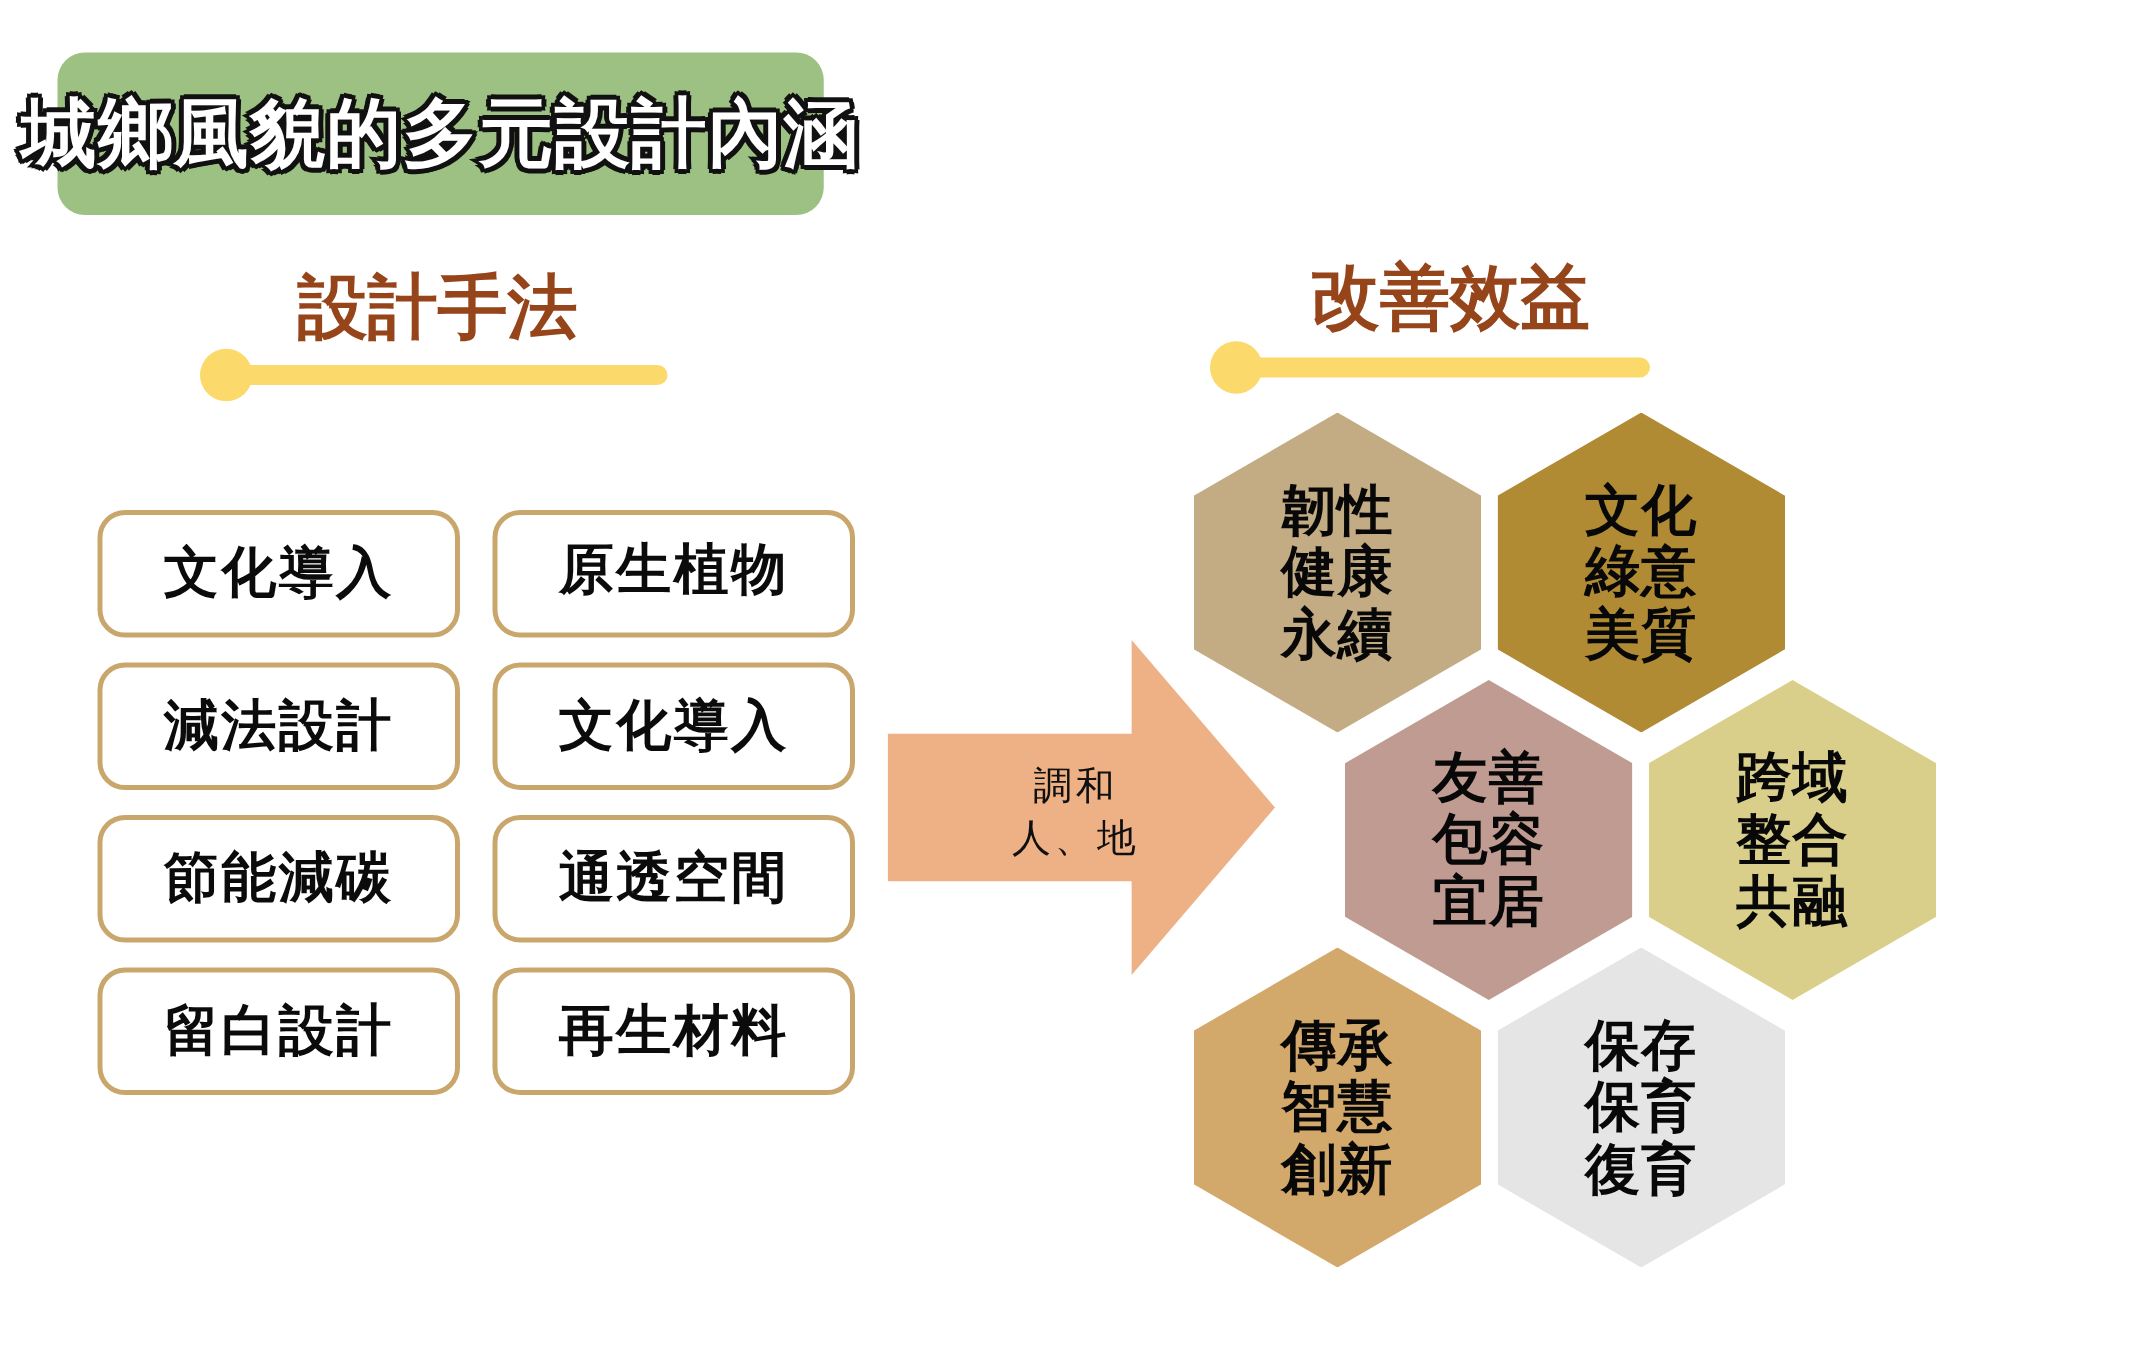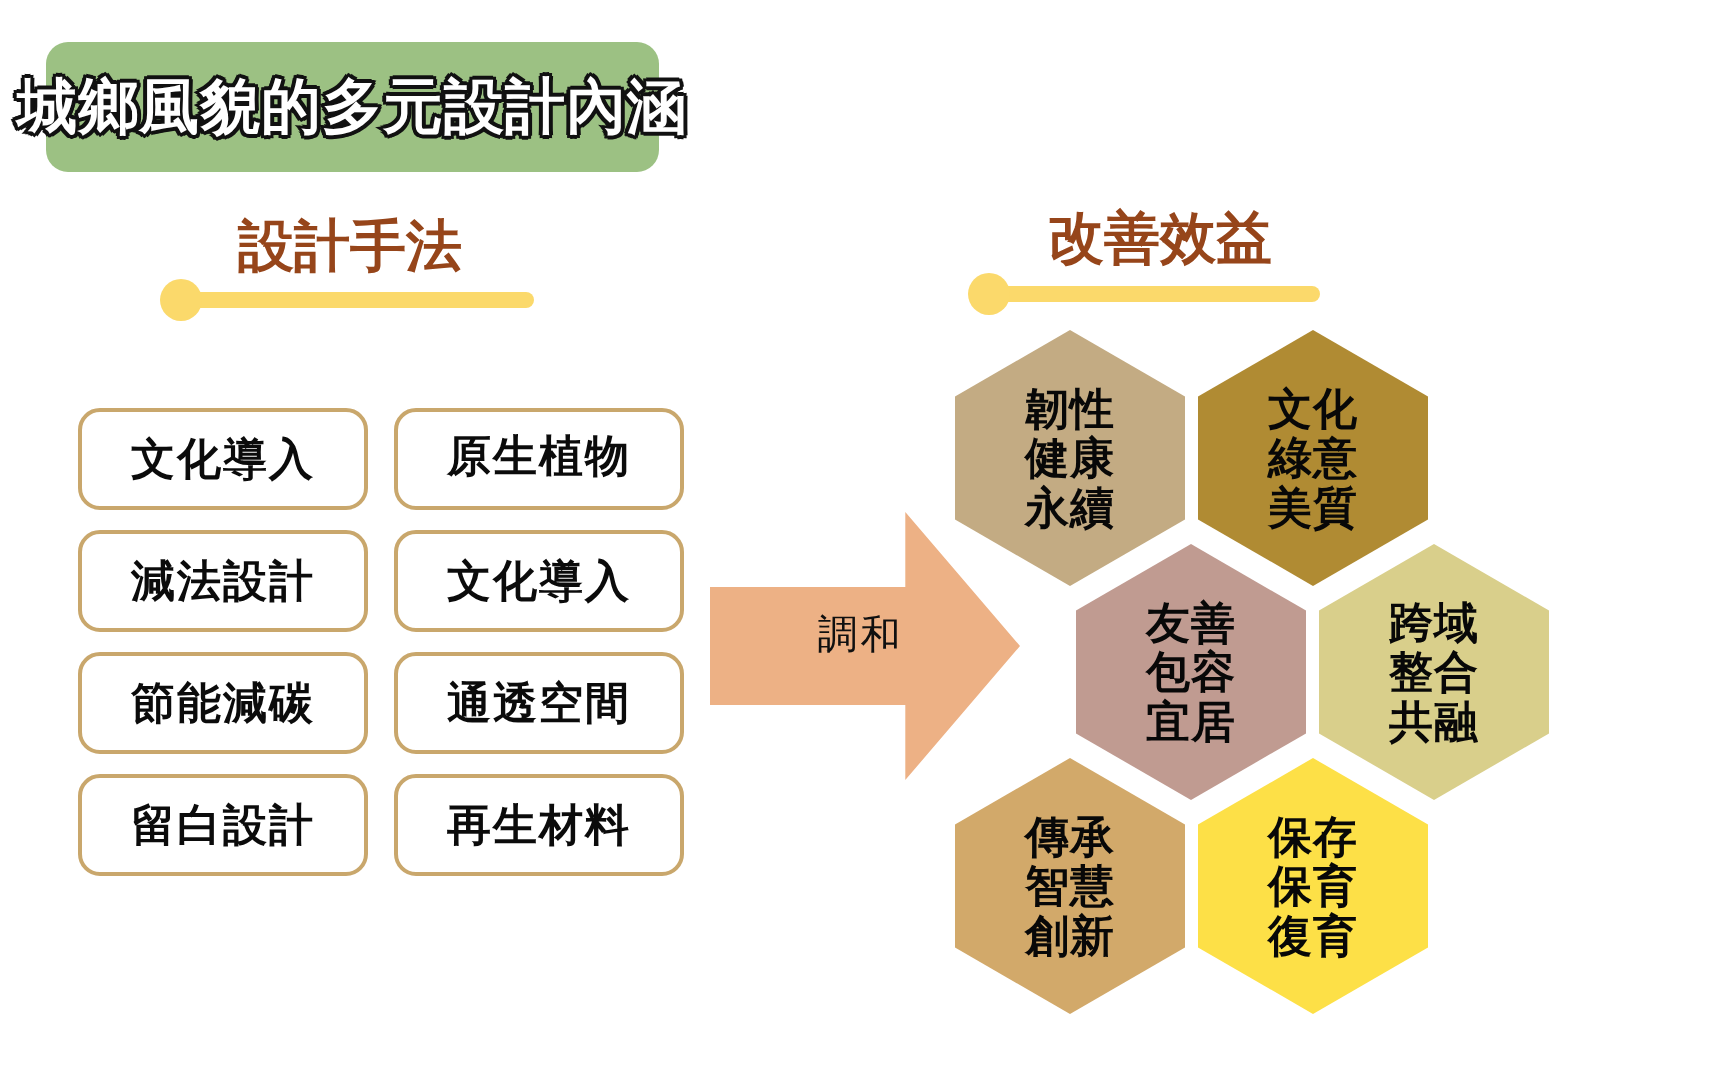--- a/index.html
+++ b/index.html
@@ -125,21 +125,21 @@
     inset: 0;
     background: #EDB185;
     clip-path: polygon(0% 28%, 63% 28%, 63% 0%, 100% 50%, 63% 100%, 63% 72%, 0% 72%);
   }
   #arrow-label {
     position: absolute;
     left: 58px;
     top: 96px;
     width: 185px;
     text-align: center;
-    font-size: 40px;
+    font-size: 31px;
     font-weight: 400;
     color: #101010;
     line-height: 1.35;
     letter-spacing: 3px;
     font-family: Liberation Serif, serif;
   }
   #arrow-label .ln { display: block; }
 
   
   #hex-field {
@@ -221,20 +221,21 @@
       </div>
     <div class="method-box" style="border-color: rgb(201, 167, 108);">
         <span>再生材料</span>
       </div>
   </div>
 
   <div id="arrow-wrap">
     <div id="arrow-shape" style="background: rgb(237, 177, 133);"></div>
     <div id="arrow-label">
       <span class="ln">調和</span>
+      <span class="ln">人、地</span>
     </div>
   </div>
 
   <div id="hex-field">
 
     <div id="hex-0" class="hex" style="background: rgb(195, 171, 131);">
       <div class="hex-text">
         <span class="ln">韌性</span>
         <span class="ln">健康</span>
         <span class="ln">永續</span>
@@ -266,21 +267,21 @@
     </div>
 
     <div id="hex-4" class="hex" style="background: rgb(210, 169, 106);">
       <div class="hex-text">
         <span class="ln">傳承</span>
         <span class="ln">智慧</span>
         <span class="ln">創新</span>
       </div>
     </div>
 
-    <div id="hex-5" class="hex" style="background: #fde047;">
+    <div id="hex-5" class="hex" style="background: #e5e5e5;">
       <div class="hex-text">
         <span class="ln">保存</span>
         <span class="ln">保育</span>
         <span class="ln">復育</span>
       </div>
     </div>
 
   </div>
 </div>
 

